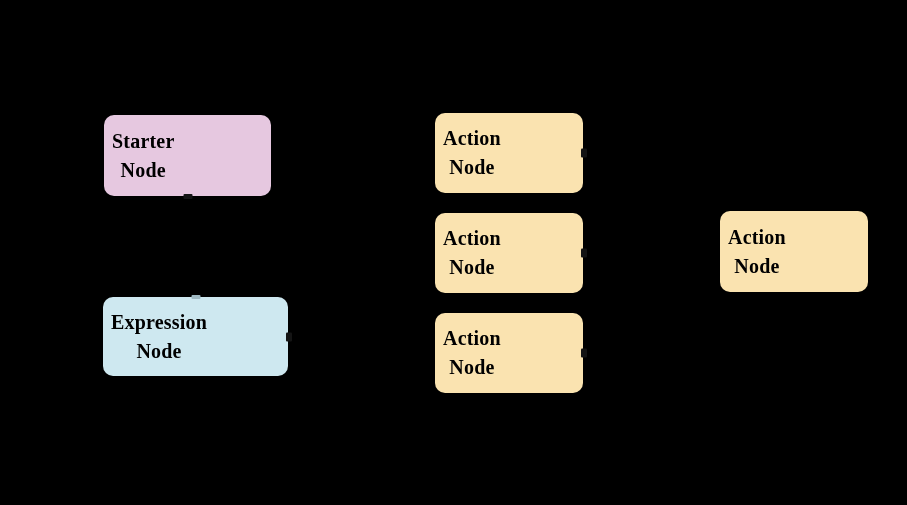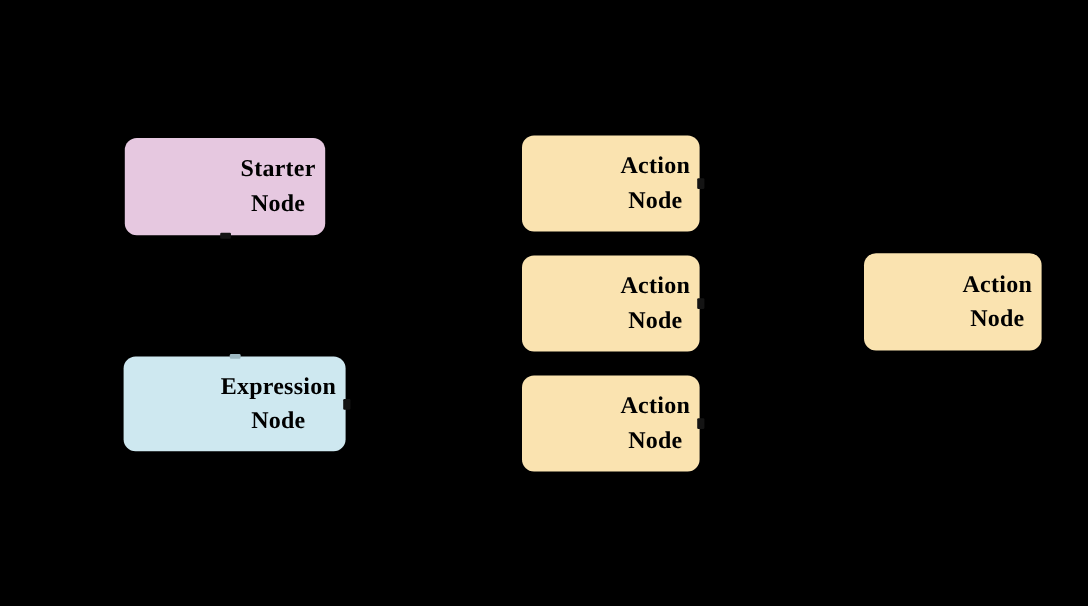--- a/index.html
+++ b/index.html
@@ -15,21 +15,21 @@
     background: #000000;
     overflow: hidden;
     font-family: "Liberation Serif", "DejaVu Serif", serif;
   }
   .node {
     position: absolute;
     box-sizing: border-box;
     border-radius: 10px;
     display: flex;
     flex-direction: column;
-    align-items: flex-end;
+    align-items: flex-start;
     justify-content: center;
     text-align: center;
     color: #000000;
     font-weight: bold;
     font-size: 20px;
     line-height: 1.45;
     letter-spacing: 0.2px;
     user-select: none;
   }
   .node-label {

